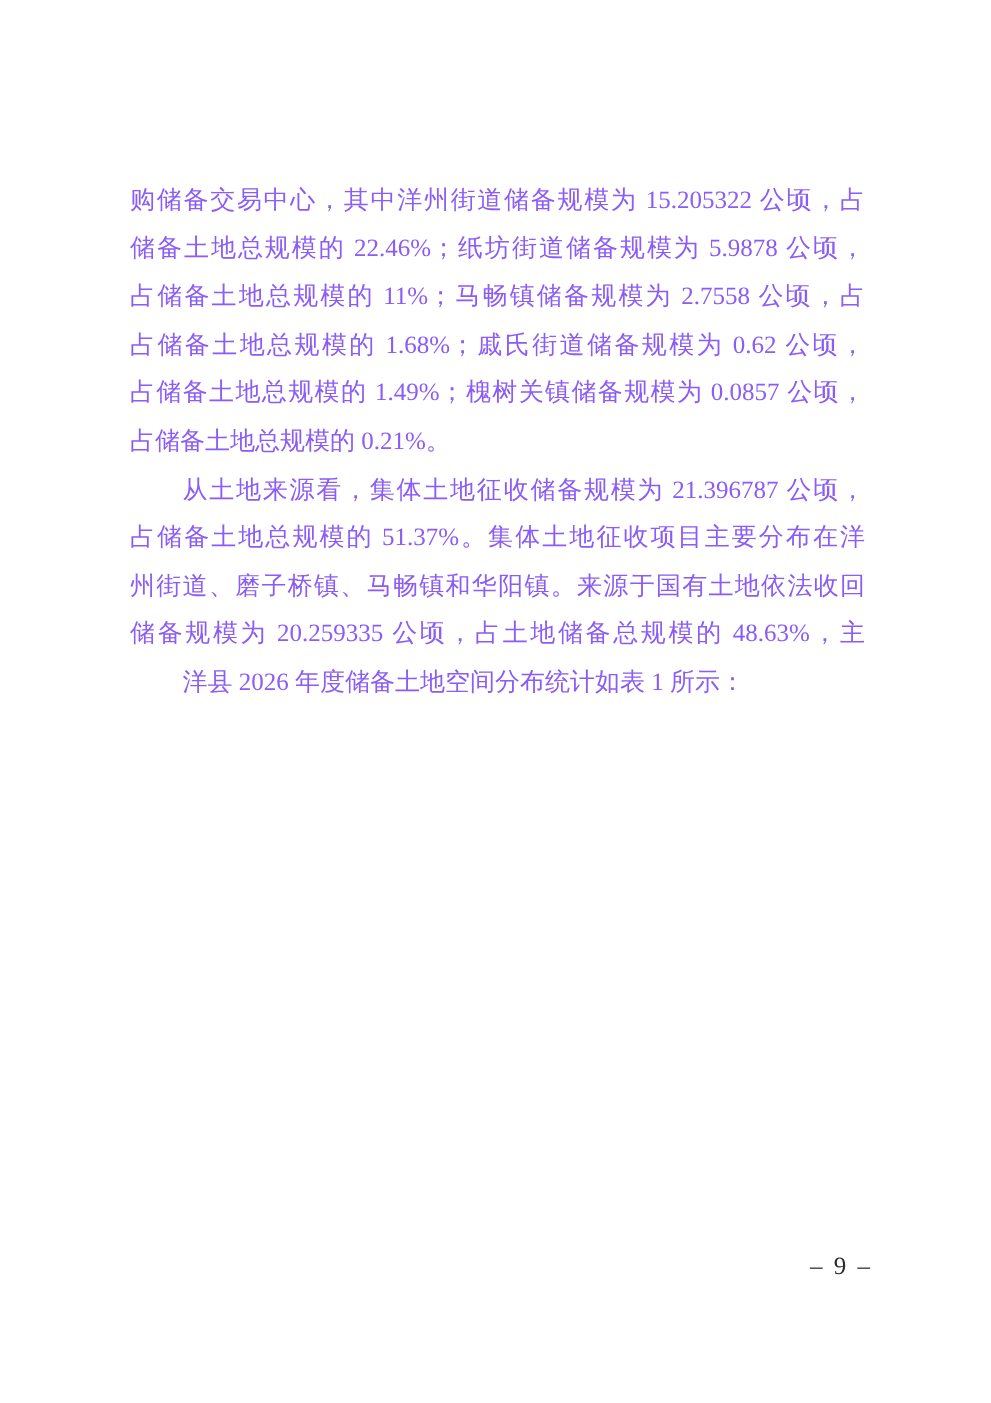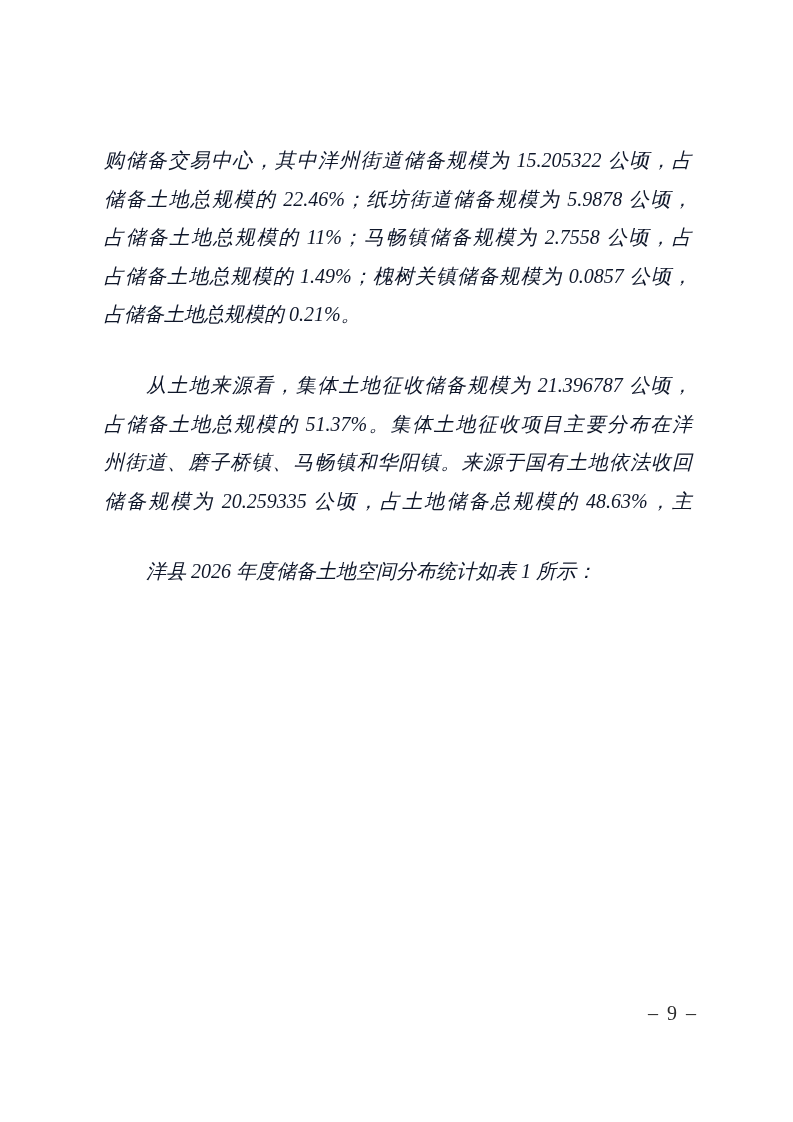--- a/index.html
+++ b/index.html
@@ -19,31 +19,29 @@
     left: 104px;
     top: 141px;
     width: 588px;
   }
   .ln {
     margin: 0;
     padding: 0;
     font-family: "Liberation Serif", "DejaVu Serif", serif;
     font-size: 20px;
     line-height: 38.6px;
-    color: #0f172a;
+    color: #8b5cf6;
     text-align: justify;
     text-justify: inter-character;
-    font-style: italic;
   }
   .jf {
     text-align-last: justify;
   }
   .ind {
     text-indent: 42px;
-    margin-top: 32px;
   }
   .page-num {
     position: absolute;
     left: 634px;
     top: 1002px;
     width: 78px;
     text-align: center;
     font-family: "Liberation Serif", "DejaVu Serif", serif;
     font-size: 20px;
     color: #2a2a2a;
@@ -52,20 +50,21 @@
   }
 </style>
 </head>
 <body>
 
 <div class="page">
   <main class="text-block">
     <p class="ln jf">购储备交易中心，其中洋州街道储备规模为 15.205322 公顷，占</p>
     <p class="ln jf">储备土地总规模的 22.46%；纸坊街道储备规模为 5.9878 公顷，</p>
     <p class="ln jf">占储备土地总规模的 11%；马畅镇储备规模为 2.7558 公顷，占</p>
+    <p class="ln jf">占储备土地总规模的 1.68%；戚氏街道储备规模为 0.62 公顷，</p>
     <p class="ln jf">占储备土地总规模的 1.49%；槐树关镇储备规模为 0.0857 公顷，</p>
     <p class="ln">占储备土地总规模的 0.21%。</p>
     <p class="ln jf ind">从土地来源看，集体土地征收储备规模为 21.396787 公顷，</p>
     <p class="ln jf">占储备土地总规模的 51.37%。集体土地征收项目主要分布在洋</p>
     <p class="ln jf">州街道、磨子桥镇、马畅镇和华阳镇。来源于国有土地依法收回</p>
     <p class="ln jf">储备规模为 20.259335 公顷，占土地储备总规模的 48.63%，主</p>
     <p class="ln ind">洋县 2026 年度储备土地空间分布统计如表 1 所示：</p>
   </main>
   <div class="page-num">– 9 –</div>
 </div>

